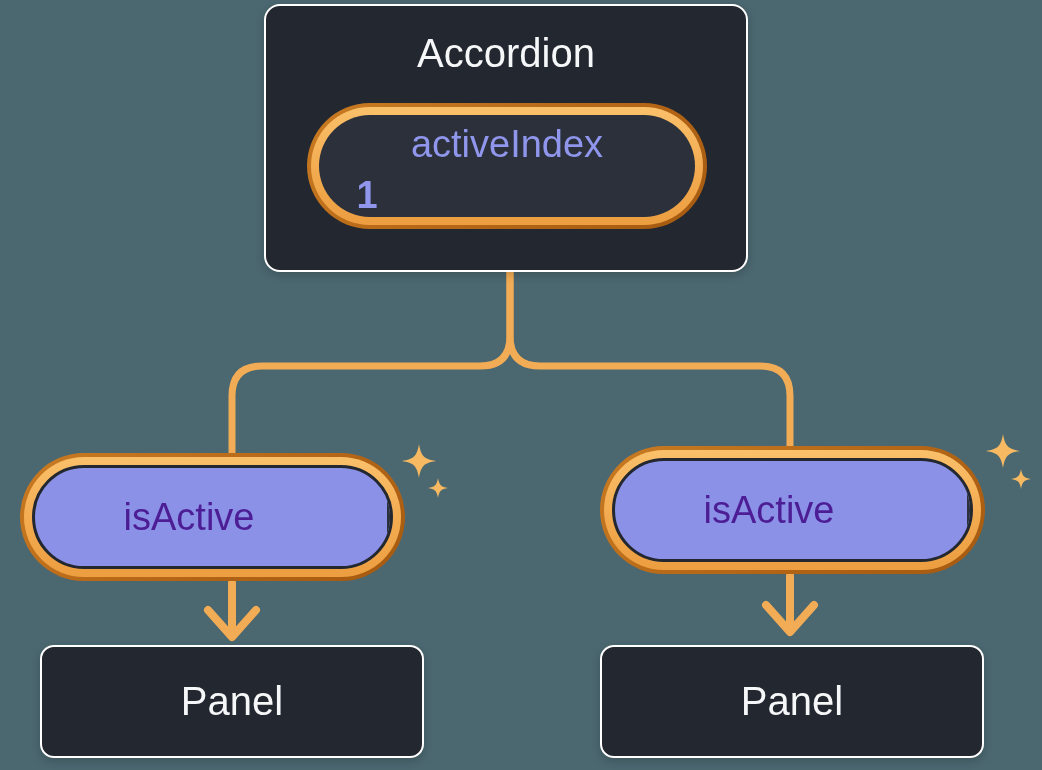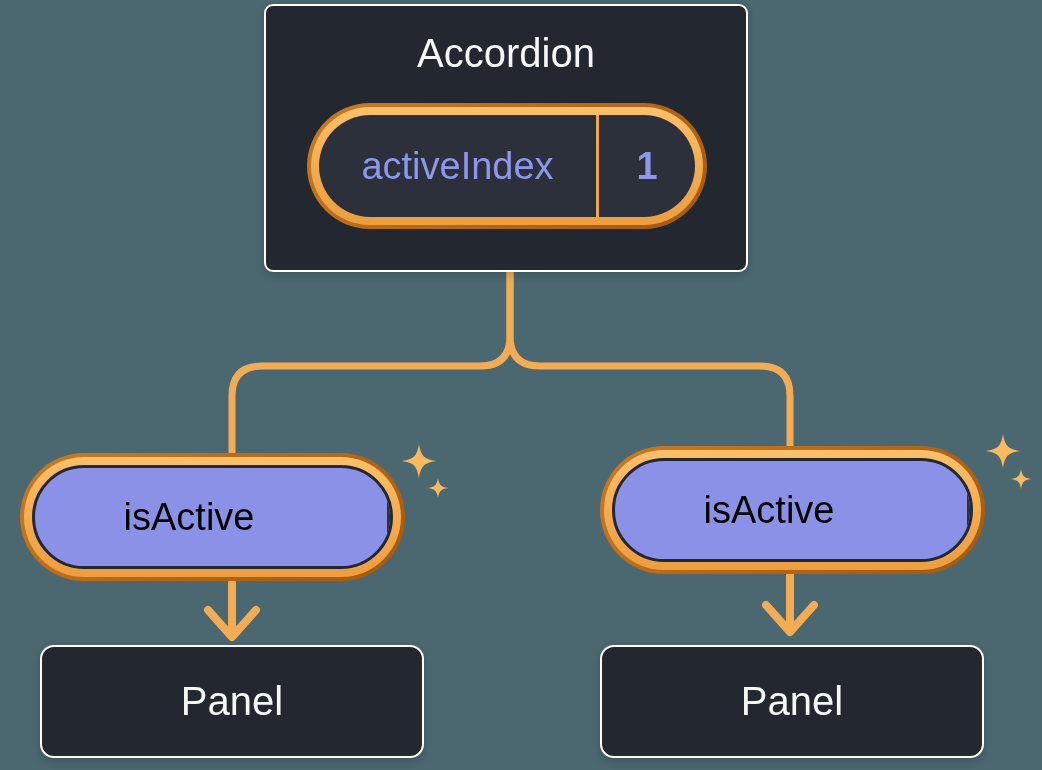--- a/index.html
+++ b/index.html
@@ -6,21 +6,21 @@
   .canvas {
     position:relative; width:1042px; height:770px; background:#4B6770;
     overflow:hidden; font-family:"Liberation Sans", sans-serif;
   }
   .overlay { position:absolute; left:0; top:0; width:1042px; height:770px; }
 
   .card {
     position:absolute; background:#23272F; border:2.5px solid #FFFFFF;
     box-sizing:border-box; box-shadow:0 3px 10px rgba(0,0,0,.18);
   }
-  .accordion-box { left:264px; top:4px; width:484px; height:268px; border-radius:9px; }
+  .accordion-box { left:264px; top:4px; width:484px; height:268px; border-radius:16px; }
   .card-title {
     position:absolute; top:24px; left:0; right:0; text-align:center;
     font-size:40px; line-height:46px; color:#F6F7F9; font-weight:500;
   }
   .panel {
     display:flex; align-items:center; justify-content:center;
     font-size:40px; color:#F6F7F9; font-weight:500; border-radius:14px;
   }
   .panel-left  { left:40px;  top:645px; width:384px; height:113px; }
   .panel-right { left:600px; top:645px; width:384px; height:113px; }
@@ -31,22 +31,22 @@
   }
   .pill-mid {
     border-radius:999px; box-sizing:border-box; padding:8px; width:100%; height:100%;
     background:linear-gradient(180deg,#FAC06A 0%,#F2A94E 60%,#EC9E40 100%);
   }
   .pill-content {
     border-radius:999px; box-sizing:border-box; width:100%; height:100%;
     display:flex; align-items:stretch; overflow:hidden;
   }
   .state-pill { left:41px; top:97px; width:400px; height:126px; }
-  .state-pill .pill-content { background:#2B303B; color:#8F96EC; }
-  .prop-pill .pill-content { background:#8A91E6; border:3px solid #23272F; color:#000000;gap:44px; }
+  .state-pill .pill-content { background:#2B303B; color:#8F96EC;flex-direction:column; }
+  .prop-pill .pill-content { background:#8A91E6; border:3px solid #23272F; color:#4c1d95;gap:44px; }
   .prop-pill-left  { left:20px;  top:453px; width:385px; height:128px; }
   .prop-pill-right { left:600px; top:446px; width:385px; height:128px; }
 
   .pill-label {
     flex:1; display:flex; align-items:center; justify-content:center; font-size:38px;
   }
   .pill-value {
     width:142px; display:flex; align-items:center; justify-content:center;
     font-size:38px; font-weight:bold;
   }

